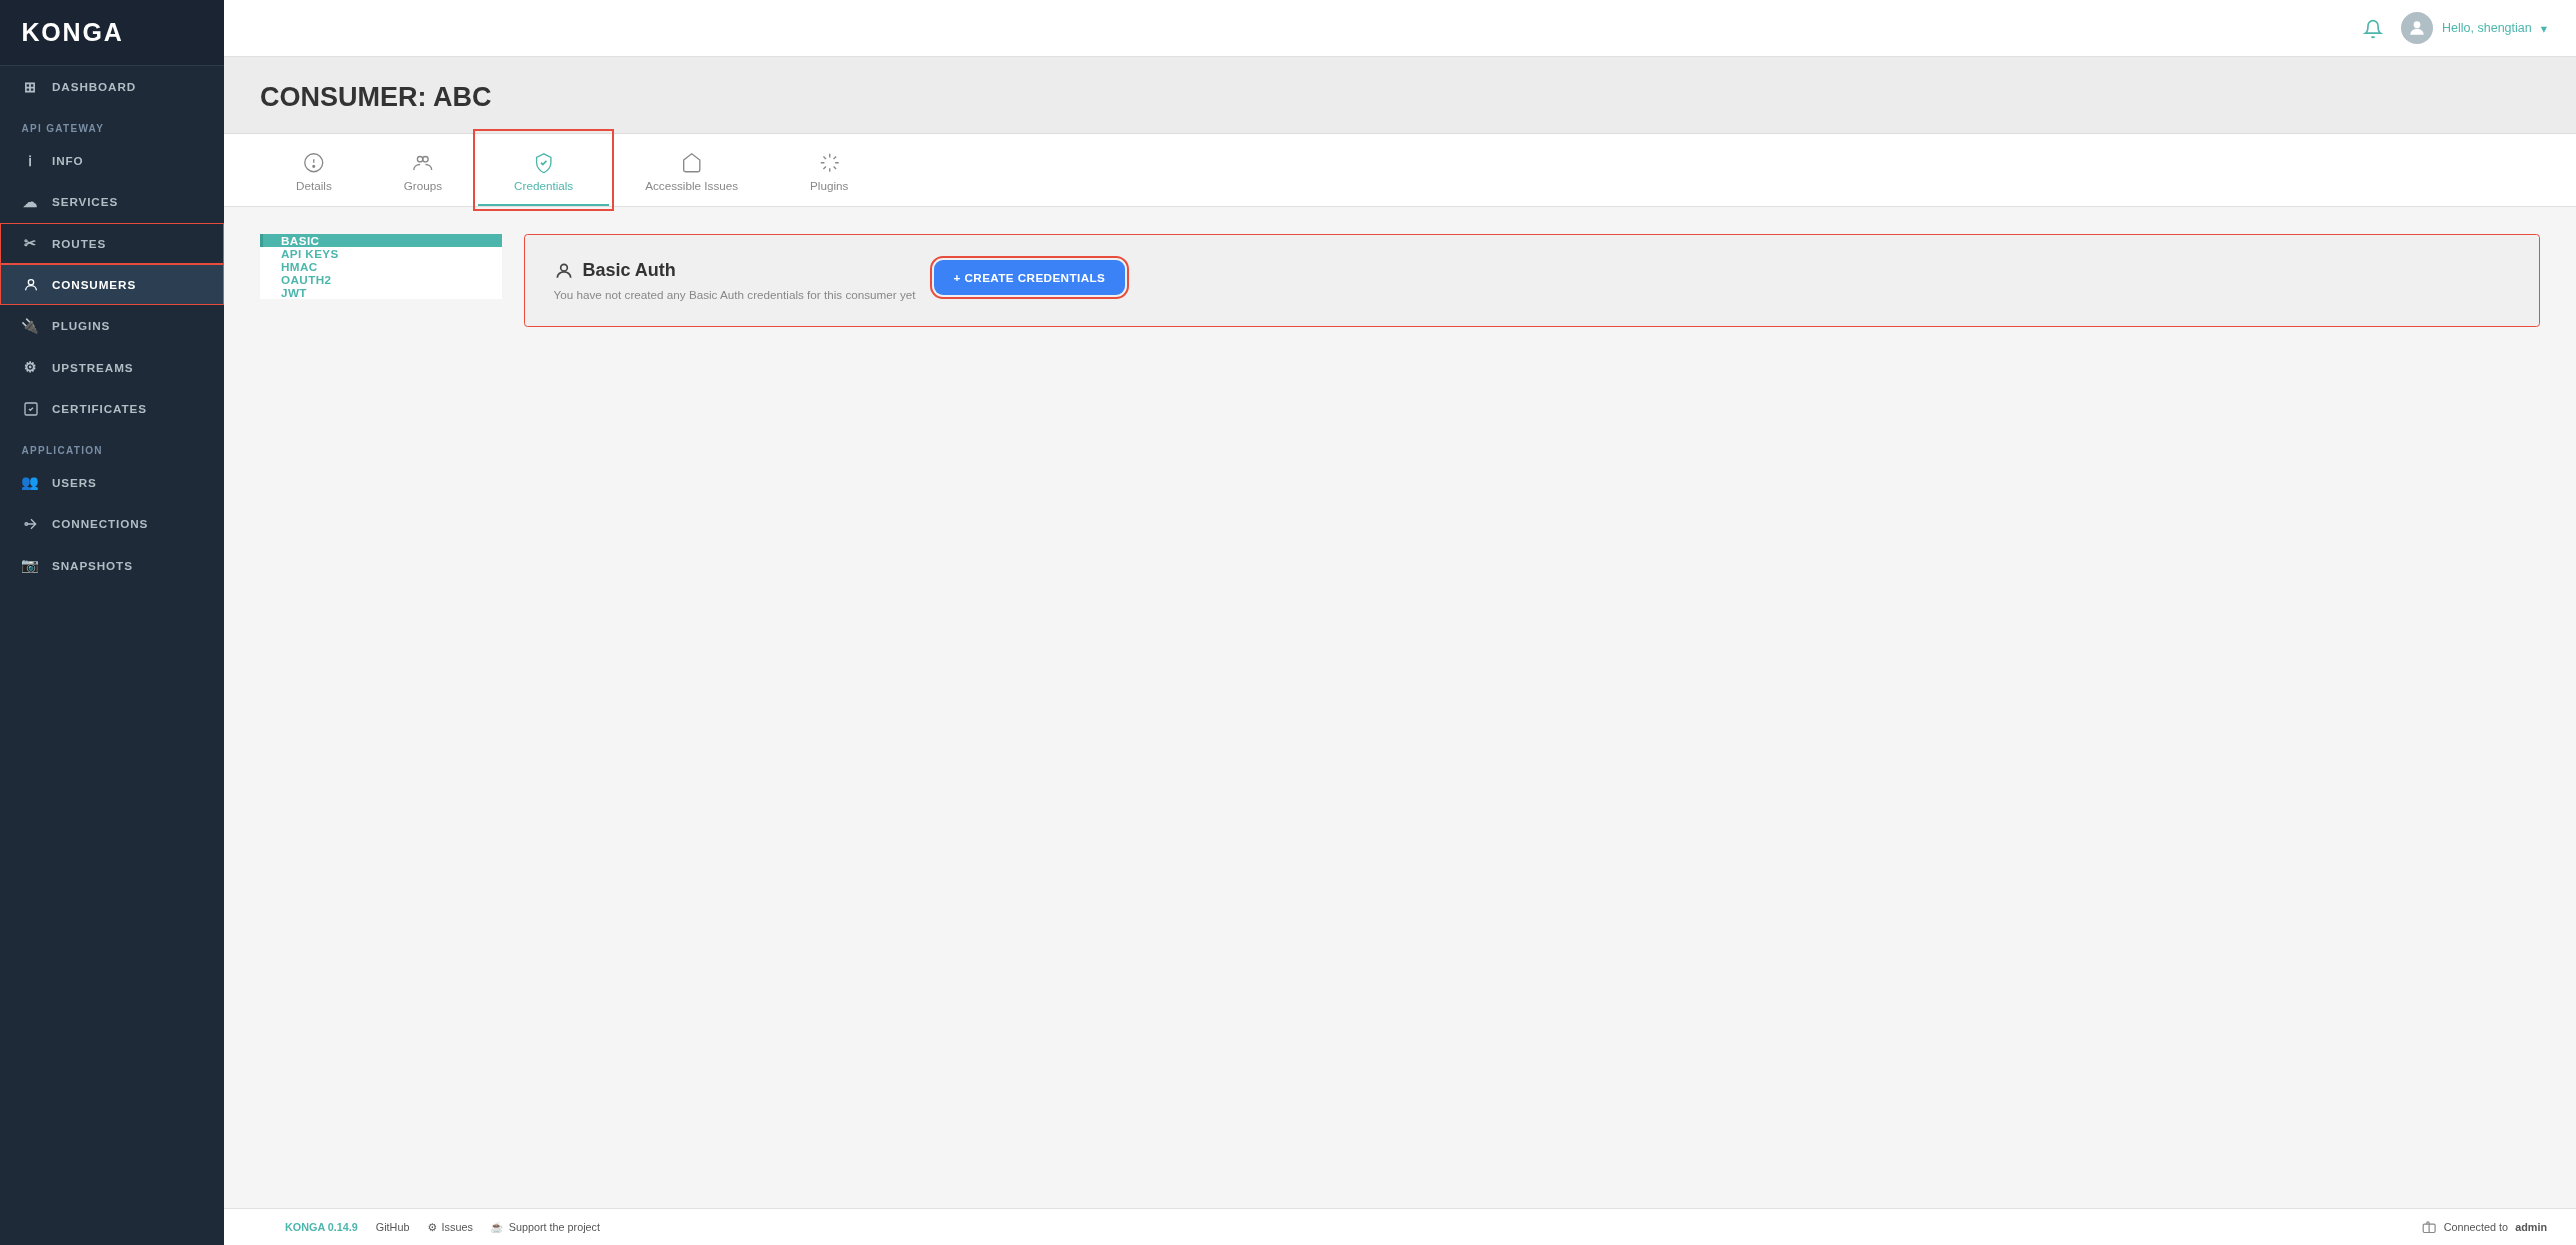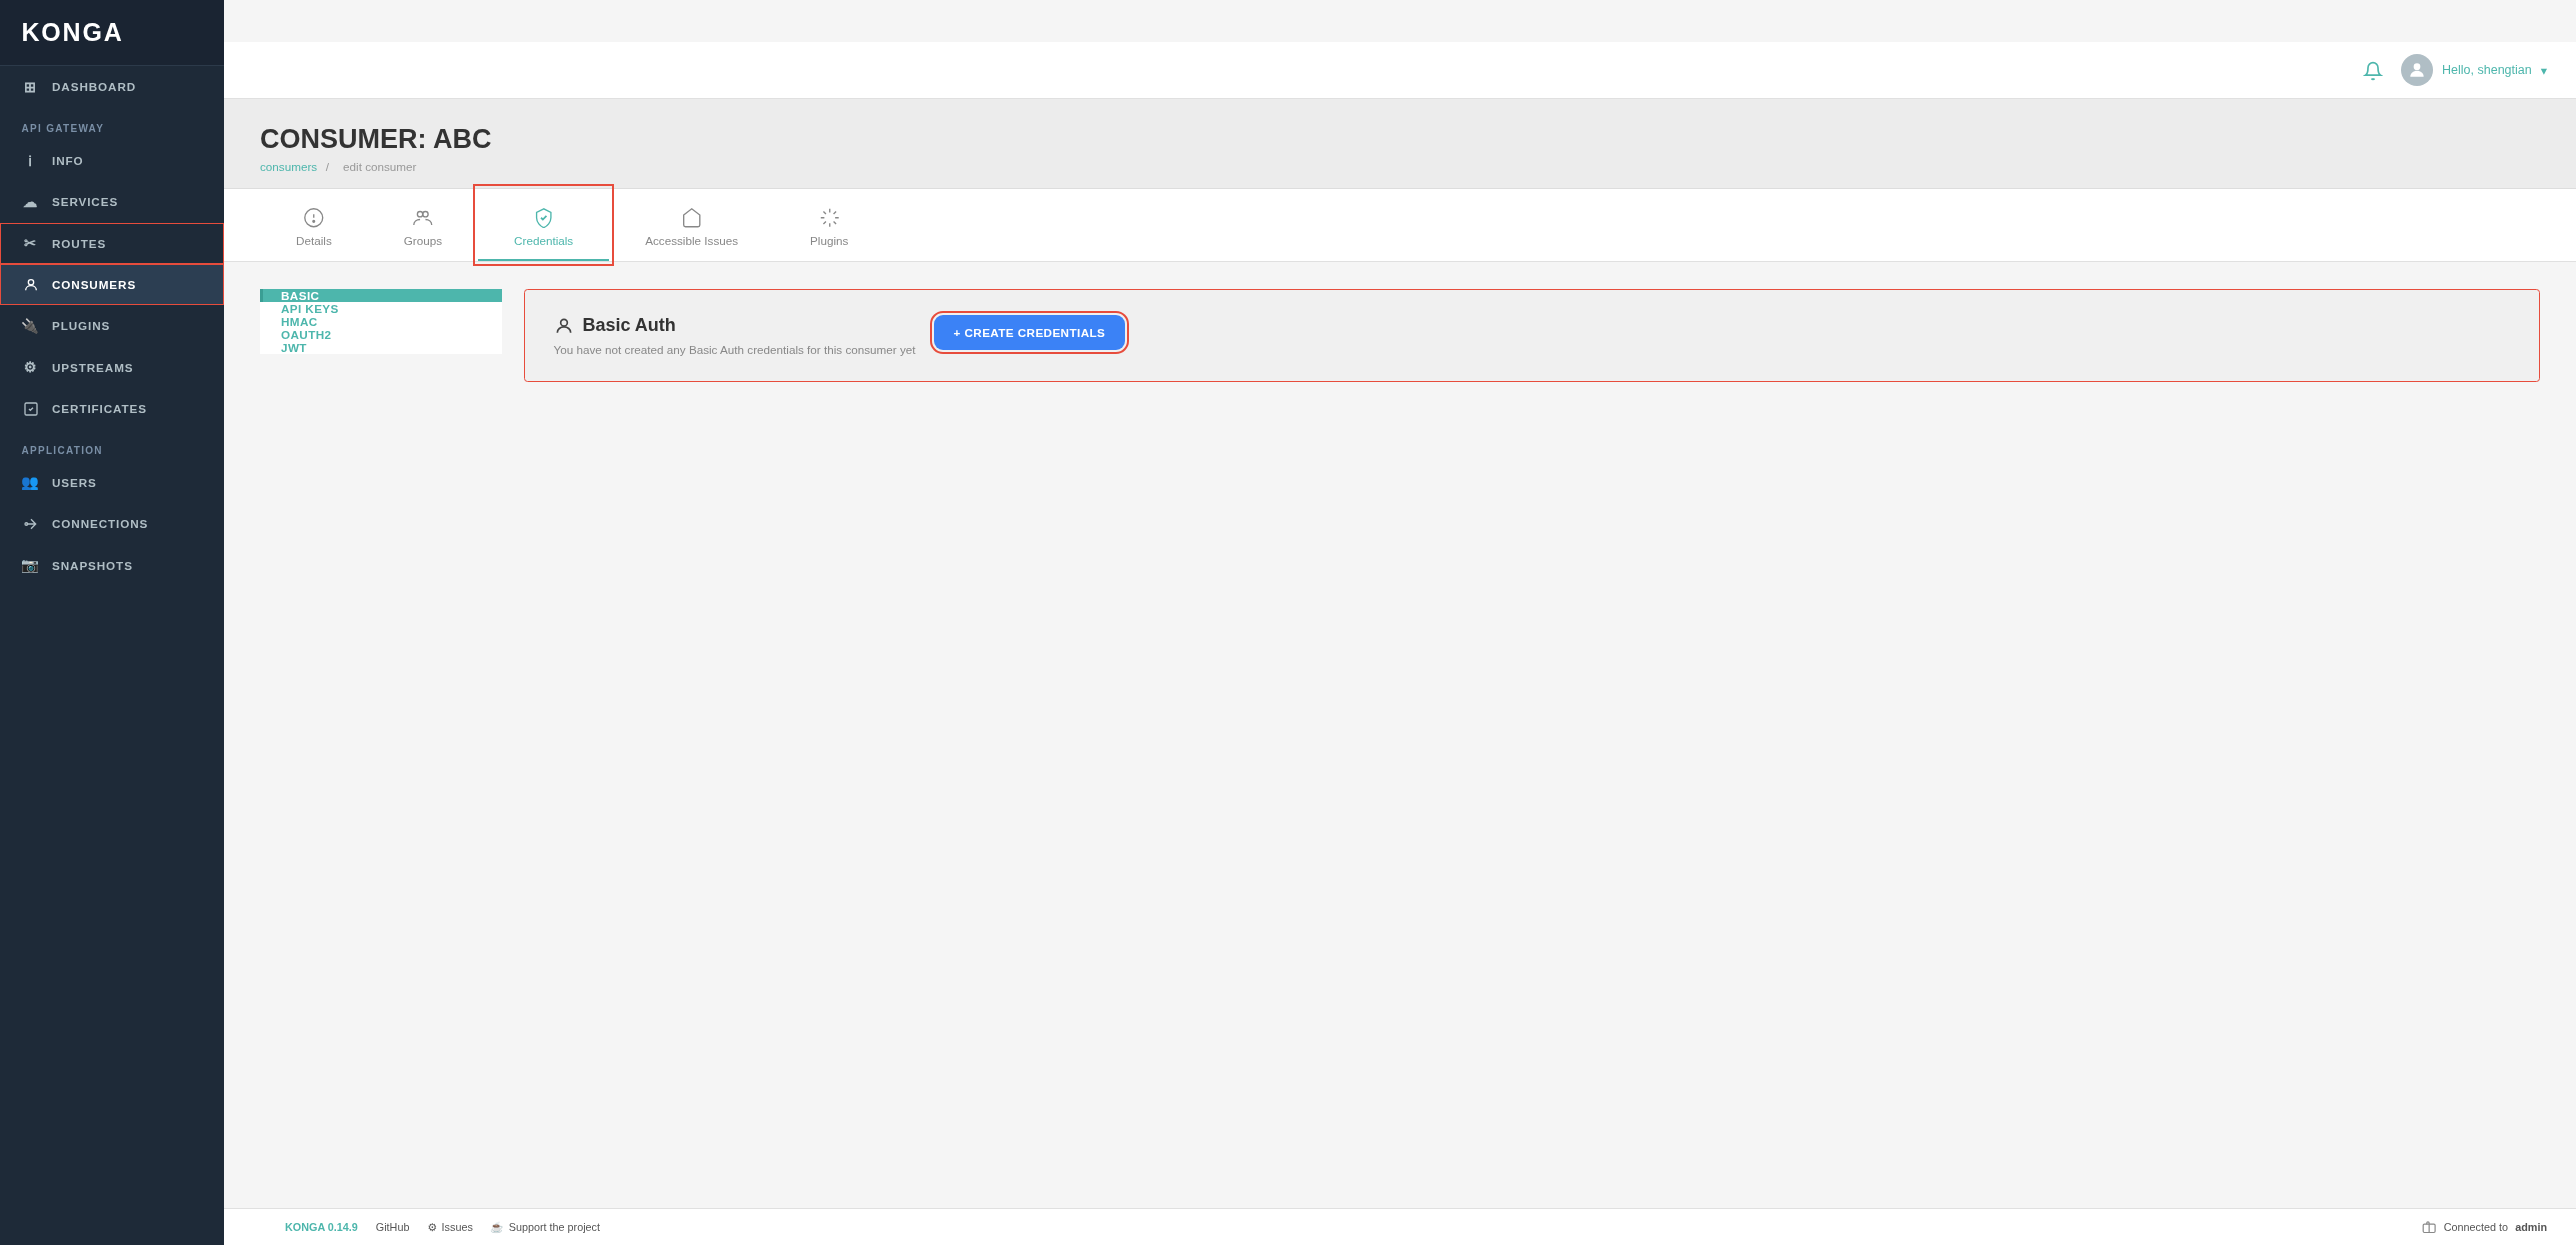--- a/index.html
+++ b/index.html
@@ -46,21 +46,21 @@
       color: #b0bec5;
       cursor: pointer;
       transition: background 0.15s;
       text-transform: uppercase;
     }
     .sidebar-item.active { background: #2c3e52; color: #fff; outline: 1.8px solid #e74c3c; outline-offset: -1.8px; }
     .sidebar-item.routes-active { outline: 1.8px solid #e74c3c; outline-offset: -1.8px; }
     .sidebar-icon { width: 18px; height: 18px; display: flex; align-items: center; justify-content: center; font-size: 14.3px; flex-shrink: 0; }
 
     
-    .main-content { flex: 1; display: flex; flex-direction: column; overflow: hidden; margin-top: 42px; }
+    .main-content { flex: 1; display: flex; flex-direction: column; overflow: hidden; }
 
     
     .top-header {
       background: #fff;
       height: 57px;
       display: flex;
       align-items: center;
       justify-content: flex-end;
       padding: 0 29px;
       border-bottom: 0.9px solid #e0e0e0;
@@ -274,25 +274,20 @@
         </div>
         <span>Hello, shengtian</span>
         <span>▾</span>
       </div>
     </header>
 
     <div class="page-area">
 
       <div class="page-header">
         <h1 class="page-title">CONSUMER: ABC</h1>
-        <div class="breadcrumb">
-          <a>consumers</a>
-          <span> / </span>
-          <span>edit consumer</span>
-        </div>
       </div>
 
       <div class="tabs-bar">
         <div class="tab-item">
           <span class="tab-icon">
             <svg width="21.5" height="21.5" viewBox="0 0 24 24" fill="none" stroke="#888" stroke-width="1.5">
                 <circle cx="12" cy="12" r="10"></circle>
                 <line x1="12" y1="8" x2="12" y2="12"></line>
                 <circle cx="12" cy="16" r="1" fill="#888"></circle>
               </svg>

